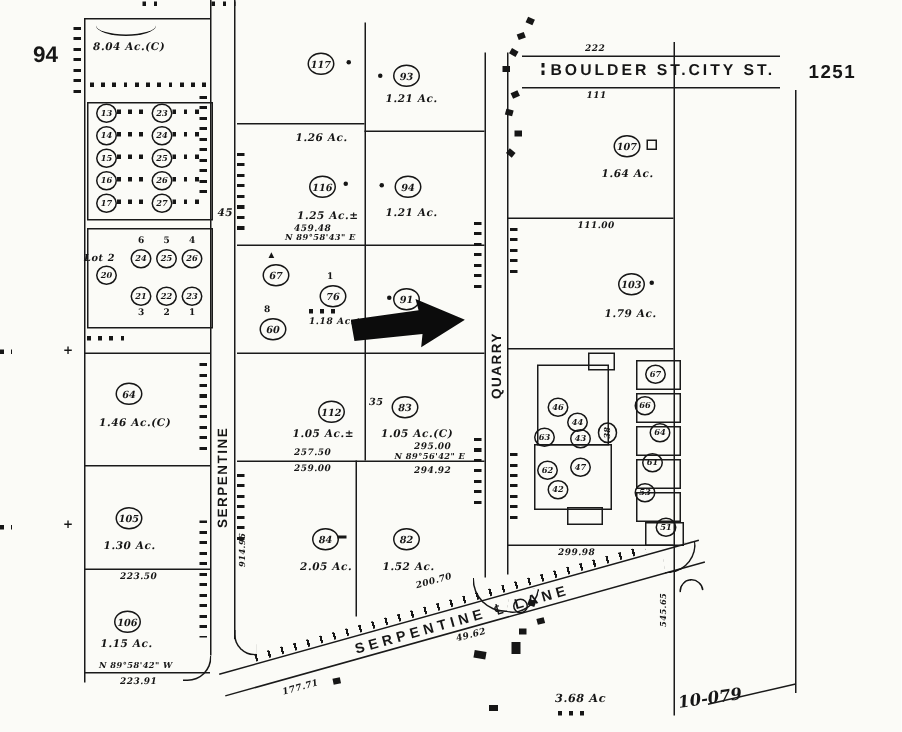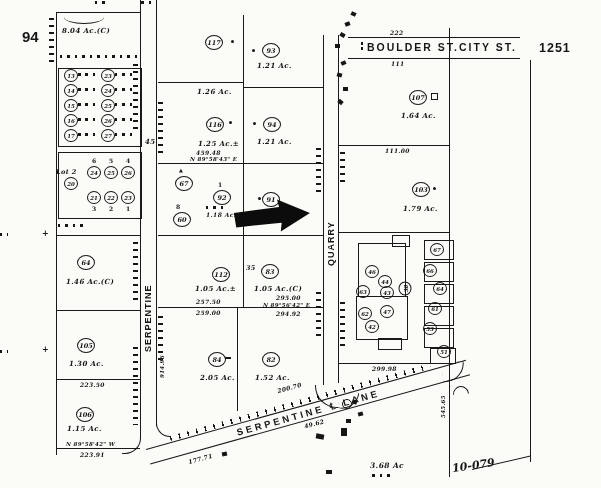--- a/index.html
+++ b/index.html
@@ -135,21 +135,21 @@
   <div class="t ac" style="left:257px;top:61px;">1.21 Ac.</div>
   <span class="circ big" style="left:206px;top:117px;">116</span>
   <div class="t ac" style="left:198px;top:139px;">1.25 Ac.±</div>
   <div class="t dim" style="left:196px;top:149px;">459.48</div>
   <div class="t dim dim5" style="left:190px;top:156px;">N 89°58'43" E</div>
   <span class="circ big" style="left:263px;top:117px;">94</span>
   <div class="t ac" style="left:257px;top:137px;">1.21 Ac.</div>
   <div class="t digit" style="left:179px;top:167px;font-size:5px;">▲</div>
   <span class="circ big" style="left:175px;top:176px;">67</span>
   <div class="t digit" style="left:218px;top:181px;">1</div>
-  <span class="circ big" style="left:213px;top:190px;">92</span>
+  <span class="circ big" style="left:213px;top:190px;">76</span>
   <div class="hdash" style="left:206px;top:206px;width:22px;"></div>
   <div class="t ac ac6" style="left:206px;top:211px;">1.18 Ac.±</div>
   <div class="t digit" style="left:176px;top:203px;">8</div>
   <span class="circ big" style="left:173px;top:212px;">60</span>
   <span class="circ big" style="left:262px;top:192px;">91</span>
   <div class="arrow"></div>
   <span class="circ big" style="left:212px;top:267px;">112</span>
   <div class="t dim" style="left:246px;top:264px;font-size:6.5px;">35</div>
   <div class="t ac" style="left:195px;top:284px;">1.05 Ac.±</div>
   <span class="circ big" style="left:261px;top:264px;">83</span>

